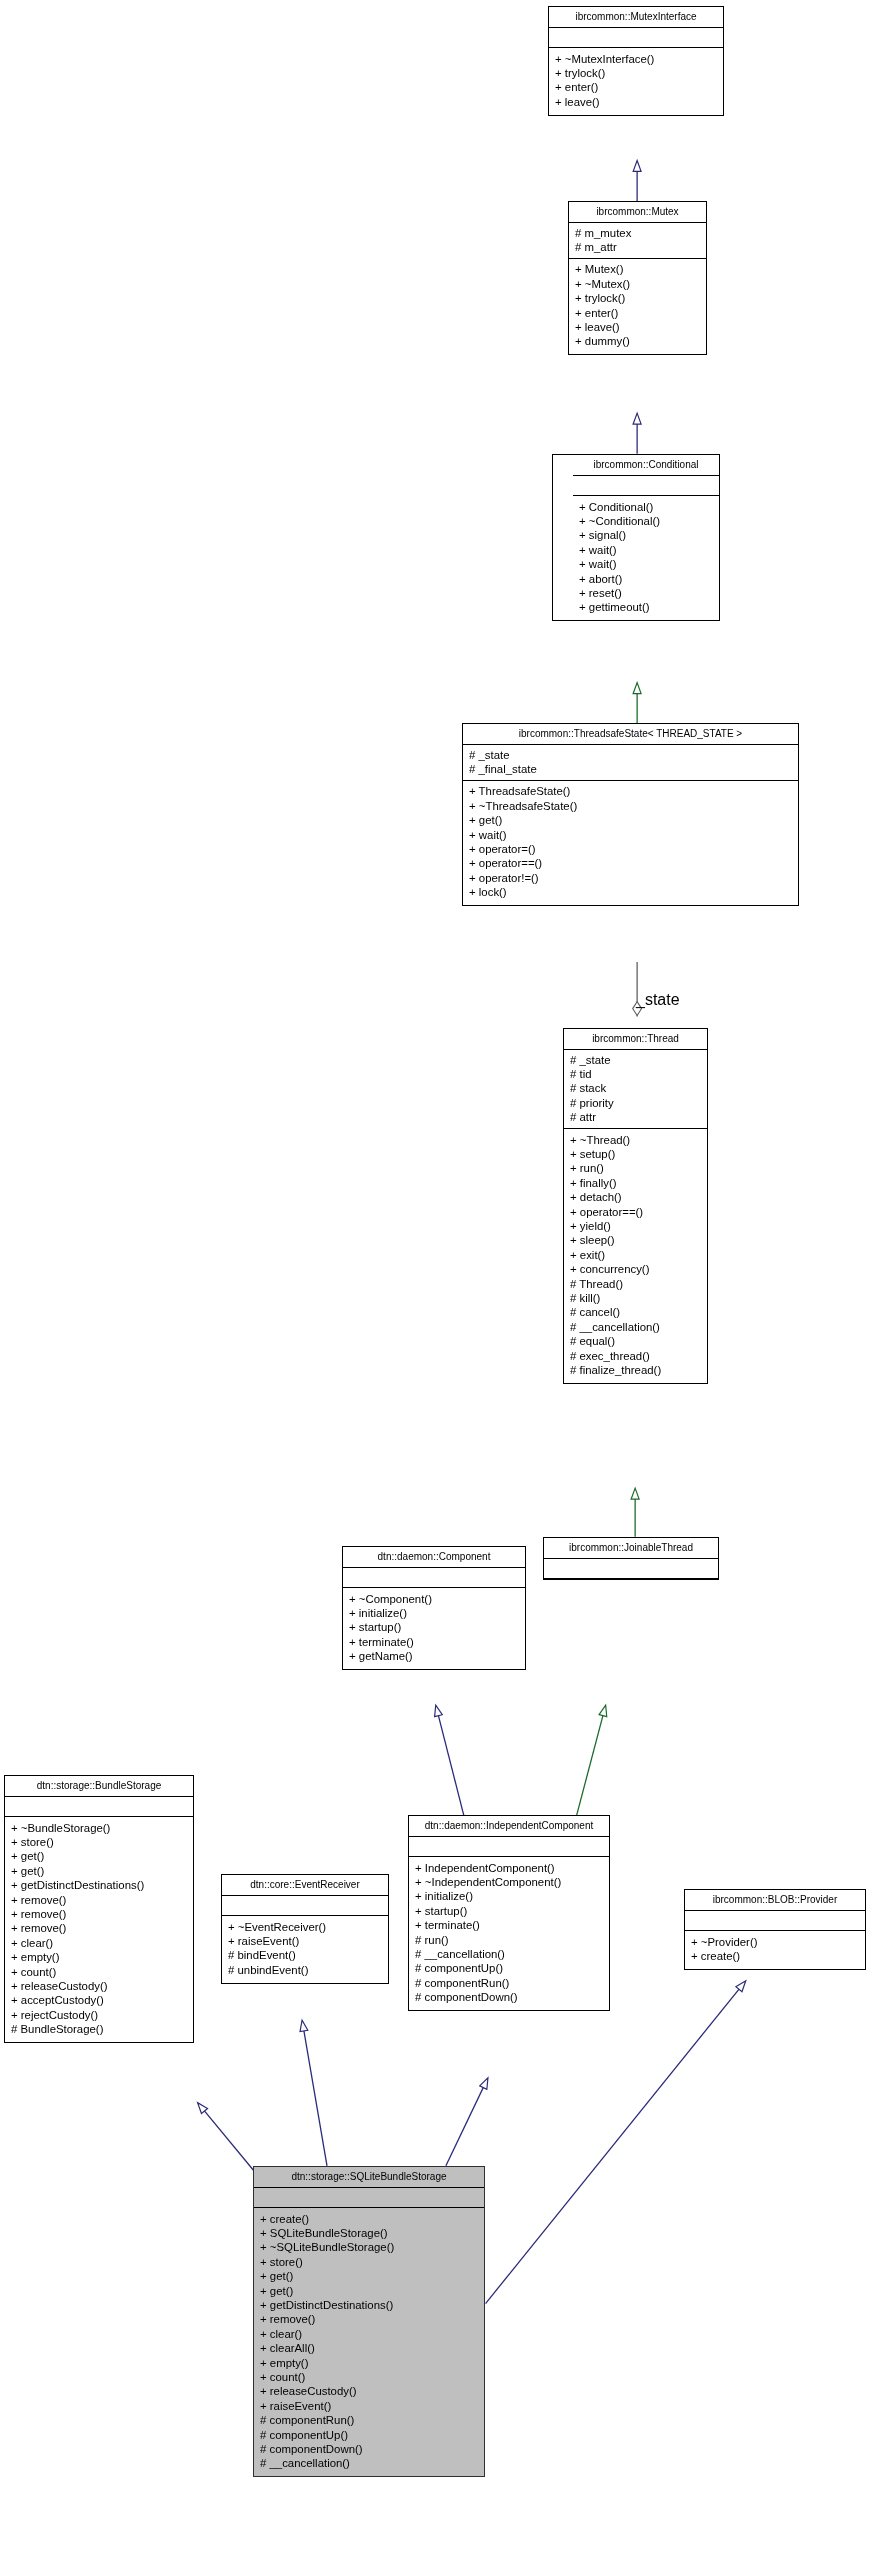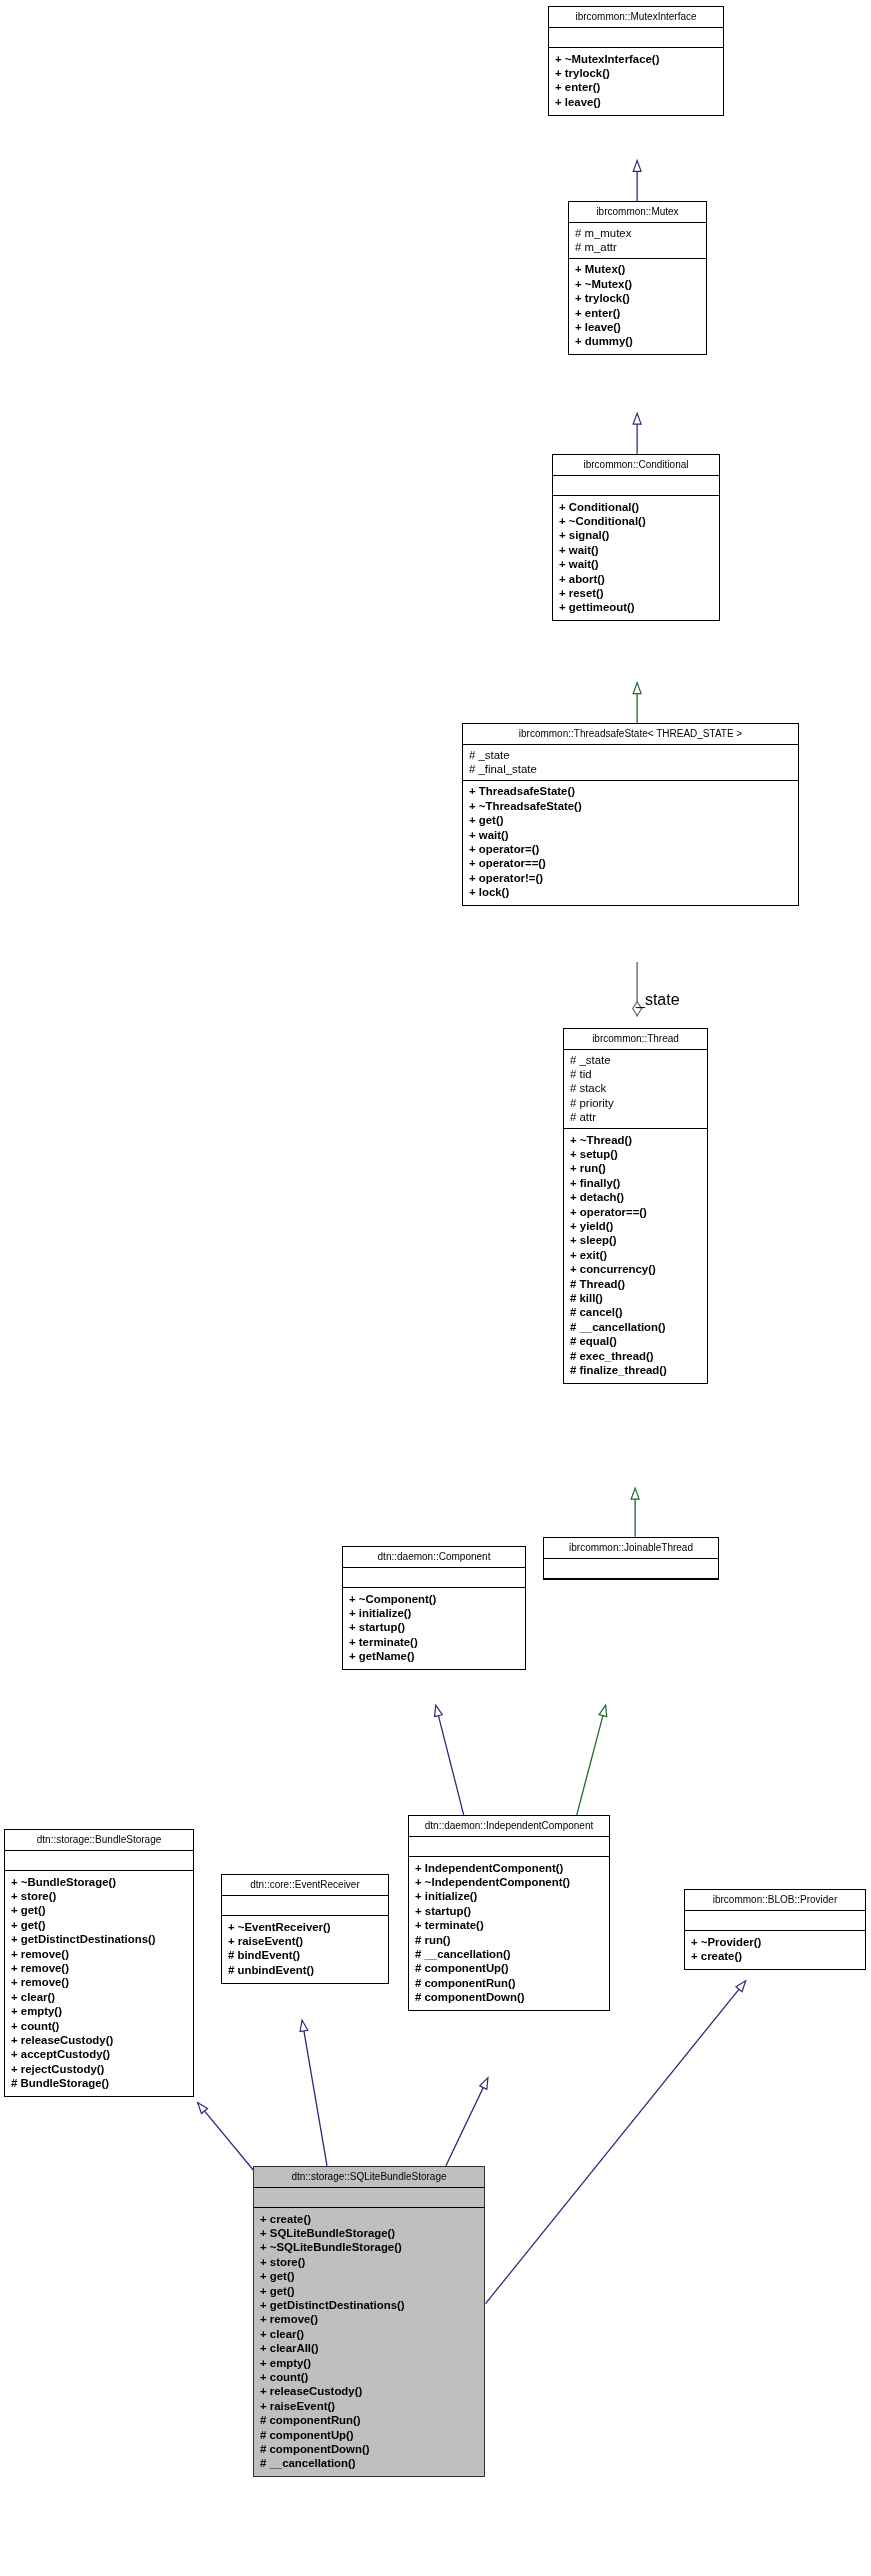--- a/index.html
+++ b/index.html
@@ -49,21 +49,20 @@
     border-bottom: 1px solid #000000;
     padding: 3px 6px 3px 6px;
     min-height: 11px;
   }
   .uml-attrs.empty {
     height: 13px;
     padding: 3px 6px;
   }
   .uml-ops {
     padding: 4px 6px 5px 6px;
-    font-weight: bold;
   }
   .uml-row {
     white-space: nowrap;
     padding: 1.5px 0;
     font-size: 11.4px;
     letter-spacing: 0px;
   }
   .edge-label {
     position: absolute;
     font-size: 16px;
@@ -132,21 +131,21 @@
         </div>
         <div class="uml-ops">
           <div class="uml-row">+ Mutex()</div>
           <div class="uml-row">+ ~Mutex()</div>
           <div class="uml-row">+ trylock()</div>
           <div class="uml-row">+ enter()</div>
           <div class="uml-row">+ leave()</div>
           <div class="uml-row">+ dummy()</div>
         </div>
       </div>
-      <div class="umlbox" style="left: 552px; top: 454px; width: 168px;">
+      <div class="umlbox" style="left: 552px; top: 454px; width: 168px; padding-left: 20px;">
         <div class="uml-title">ibrcommon::Conditional</div>
         <div class="uml-attrs empty"></div>
         <div class="uml-ops">
           <div class="uml-row">+ Conditional()</div>
           <div class="uml-row">+ ~Conditional()</div>
           <div class="uml-row">+ signal()</div>
           <div class="uml-row">+ wait()</div>
           <div class="uml-row">+ wait()</div>
           <div class="uml-row">+ abort()</div>
           <div class="uml-row">+ reset()</div>
@@ -207,21 +206,21 @@
           <div class="uml-row">+ initialize()</div>
           <div class="uml-row">+ startup()</div>
           <div class="uml-row">+ terminate()</div>
           <div class="uml-row">+ getName()</div>
         </div>
       </div>
       <div class="umlbox" style="left: 543px; top: 1537px; width: 176px;">
         <div class="uml-title">ibrcommon::JoinableThread</div>
         <div class="uml-attrs empty"></div>
       </div>
-      <div class="umlbox" style="left: 4px; top: 1829px; width: 190px;">
+      <div class="umlbox" style="left: 4px; top: 1775px; width: 190px;">
         <div class="uml-title">dtn::storage::BundleStorage</div>
         <div class="uml-attrs empty"></div>
         <div class="uml-ops">
           <div class="uml-row">+ ~BundleStorage()</div>
           <div class="uml-row">+ store()</div>
           <div class="uml-row">+ get()</div>
           <div class="uml-row">+ get()</div>
           <div class="uml-row">+ getDistinctDestinations()</div>
           <div class="uml-row">+ remove()</div>
           <div class="uml-row">+ remove()</div>

